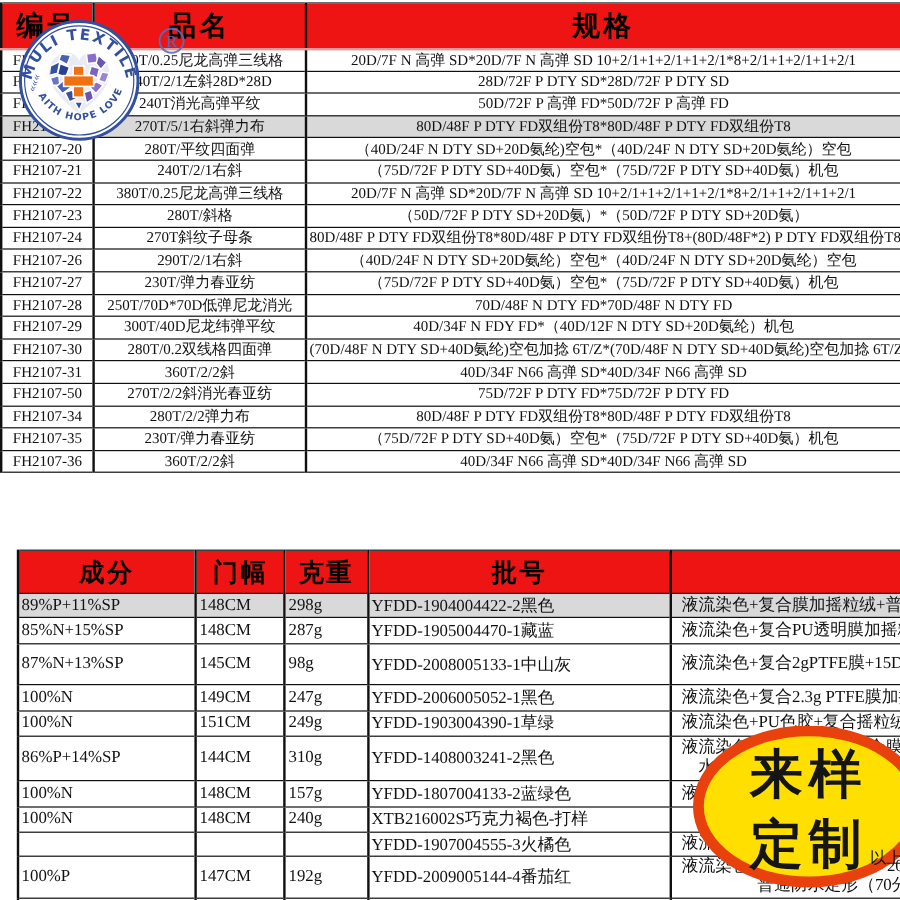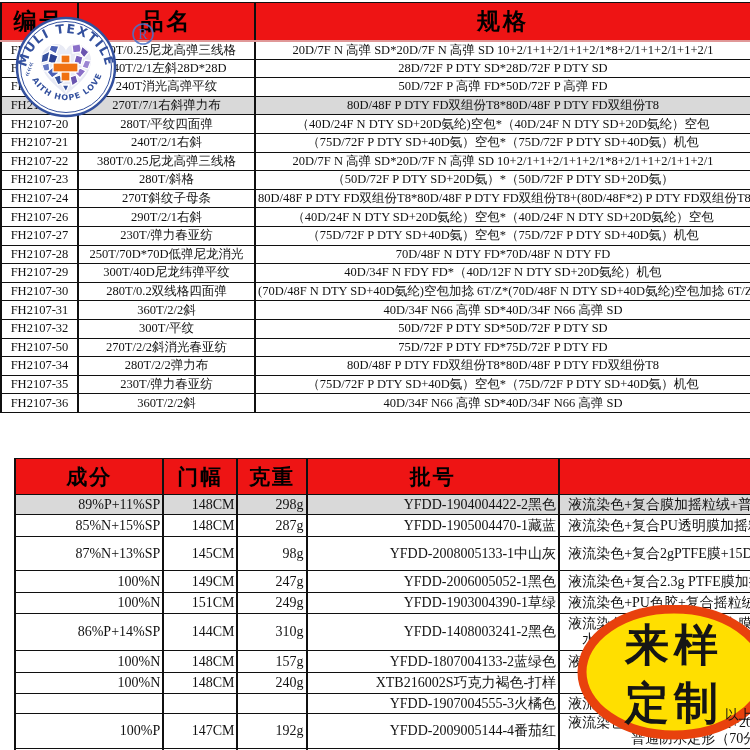--- a/index.html
+++ b/index.html
@@ -17,21 +17,21 @@
 
   
   .t1 { position:absolute; left:0; top:2px; width:750px; z-index:1; }
   .t1 th { font-size:23px; height:38px; letter-spacing:3px; border-bottom:2px solid #e09898; }
   .t1 td { height:18.6px; font-size:12.5px; text-align:center;
            white-space:nowrap; padding:0 2px; }
 
   
   .t2 { position:absolute; left:14px; top:458px; width:1030px; z-index:1; }
   .t2 th { font-size:21px; height:36px; letter-spacing:2px;margin-left:16px; }
-  .t2 td { font-size:14px; text-align:right; white-space:nowrap; padding:0 2px; }
+  .t2 td { font-size:14px; text-align:left; white-space:nowrap; padding:0 2px; }
   .t2 td.c-proc { text-align:left; white-space:pre; padding-left:8px; line-height:16px; }
   .t2 tbody tr:nth-child(1) td { height:20px; }
   .t2 tbody tr:nth-child(2) td { height:22px; }
   .t2 tbody tr:nth-child(3) td { height:34px; }
   .t2 tbody tr:nth-child(4) td { height:22px; }
   .t2 tbody tr:nth-child(5) td { height:21px; }
   .t2 tbody tr:nth-child(6) td { height:37px; }
   .t2 tbody tr:nth-child(7) td { height:22px; }
   .t2 tbody tr:nth-child(8) td { height:21px; }
   .t2 tbody tr:nth-child(8) td.c-proc { padding-left:38px; }
@@ -78,21 +78,21 @@
         <td class="c-name">240T/2/1左斜28D*28D</td>
         <td class="c-spec">28D/72F P DTY SD*28D/72F P DTY SD</td>
       </tr>
         <tr>
         <td class="c-id">FH2107-18</td>
         <td class="c-name">240T消光高弹平纹</td>
         <td class="c-spec">50D/72F P 高弹 FD*50D/72F P 高弹 FD</td>
       </tr>
         <tr class="hl">
         <td class="c-id">FH2107-19</td>
-        <td class="c-name">270T/7/1右斜弹力布</td>
+        <td class="c-name">270T/5/1右斜弹力布</td>
         <td class="c-spec">80D/48F P DTY FD双组份T8*80D/48F P DTY FD双组份T8</td>
       </tr>
         <tr>
         <td class="c-id">FH2107-20</td>
         <td class="c-name">280T/平纹四面弹</td>
         <td class="c-spec">（40D/24F N DTY SD+20D氨纶)空包*（40D/24F N DTY SD+20D氨纶）空包</td>
       </tr>
         <tr>
         <td class="c-id">FH2107-21</td>
         <td class="c-name">240T/2/1右斜</td>
@@ -135,25 +135,20 @@
       </tr>
         <tr>
         <td class="c-id">FH2107-30</td>
         <td class="c-name">280T/0.2双线格四面弹</td>
         <td class="c-spec">(70D/48F N DTY SD+40D氨纶)空包加捻 6T/Z*(70D/48F N DTY SD+40D氨纶)空包加捻 6T/Z</td>
       </tr>
         <tr>
         <td class="c-id">FH2107-31</td>
         <td class="c-name">360T/2/2斜</td>
         <td class="c-spec">40D/34F N66 高弹 SD*40D/34F N66 高弹 SD</td>
-      </tr>
-        <tr>
-        <td class="c-id">FH2107-32</td>
-        <td class="c-name">300T/平纹</td>
-        <td class="c-spec">50D/72F P DTY SD*50D/72F P DTY SD</td>
       </tr>
         <tr>
         <td class="c-id">FH2107-50</td>
         <td class="c-name">270T/2/2斜消光春亚纺</td>
         <td class="c-spec">75D/72F P DTY FD*75D/72F P DTY FD</td>
       </tr>
         <tr>
         <td class="c-id">FH2107-34</td>
         <td class="c-name">280T/2/2弹力布</td>
         <td class="c-spec">80D/48F P DTY FD双组份T8*80D/48F P DTY FD双组份T8</td>

